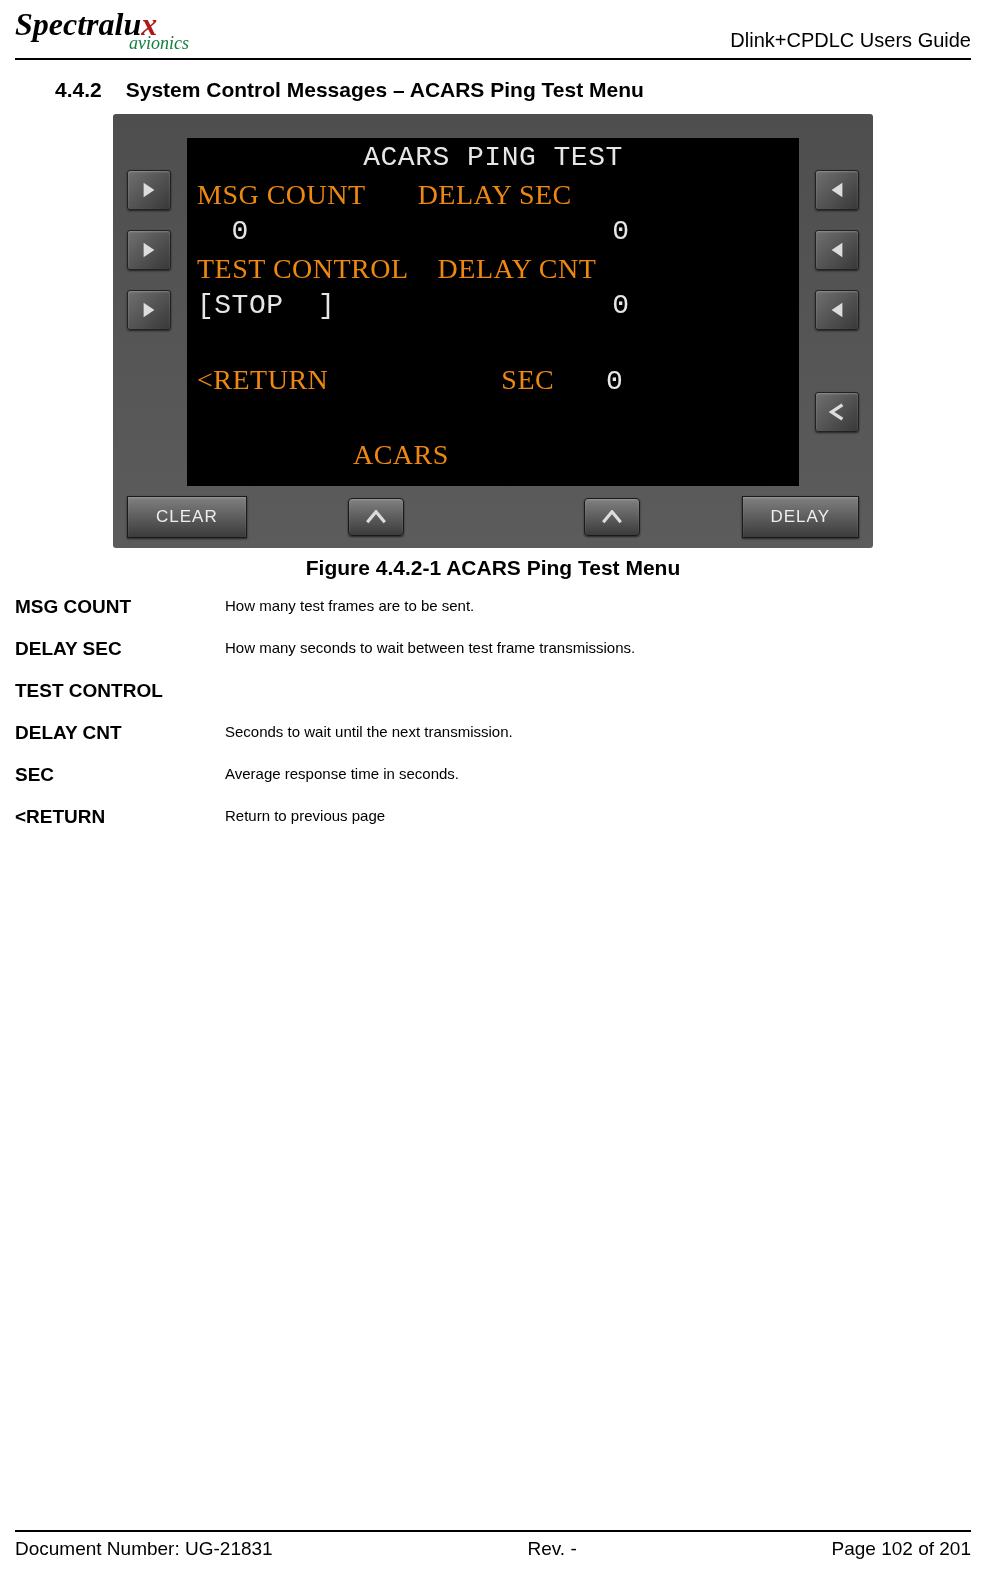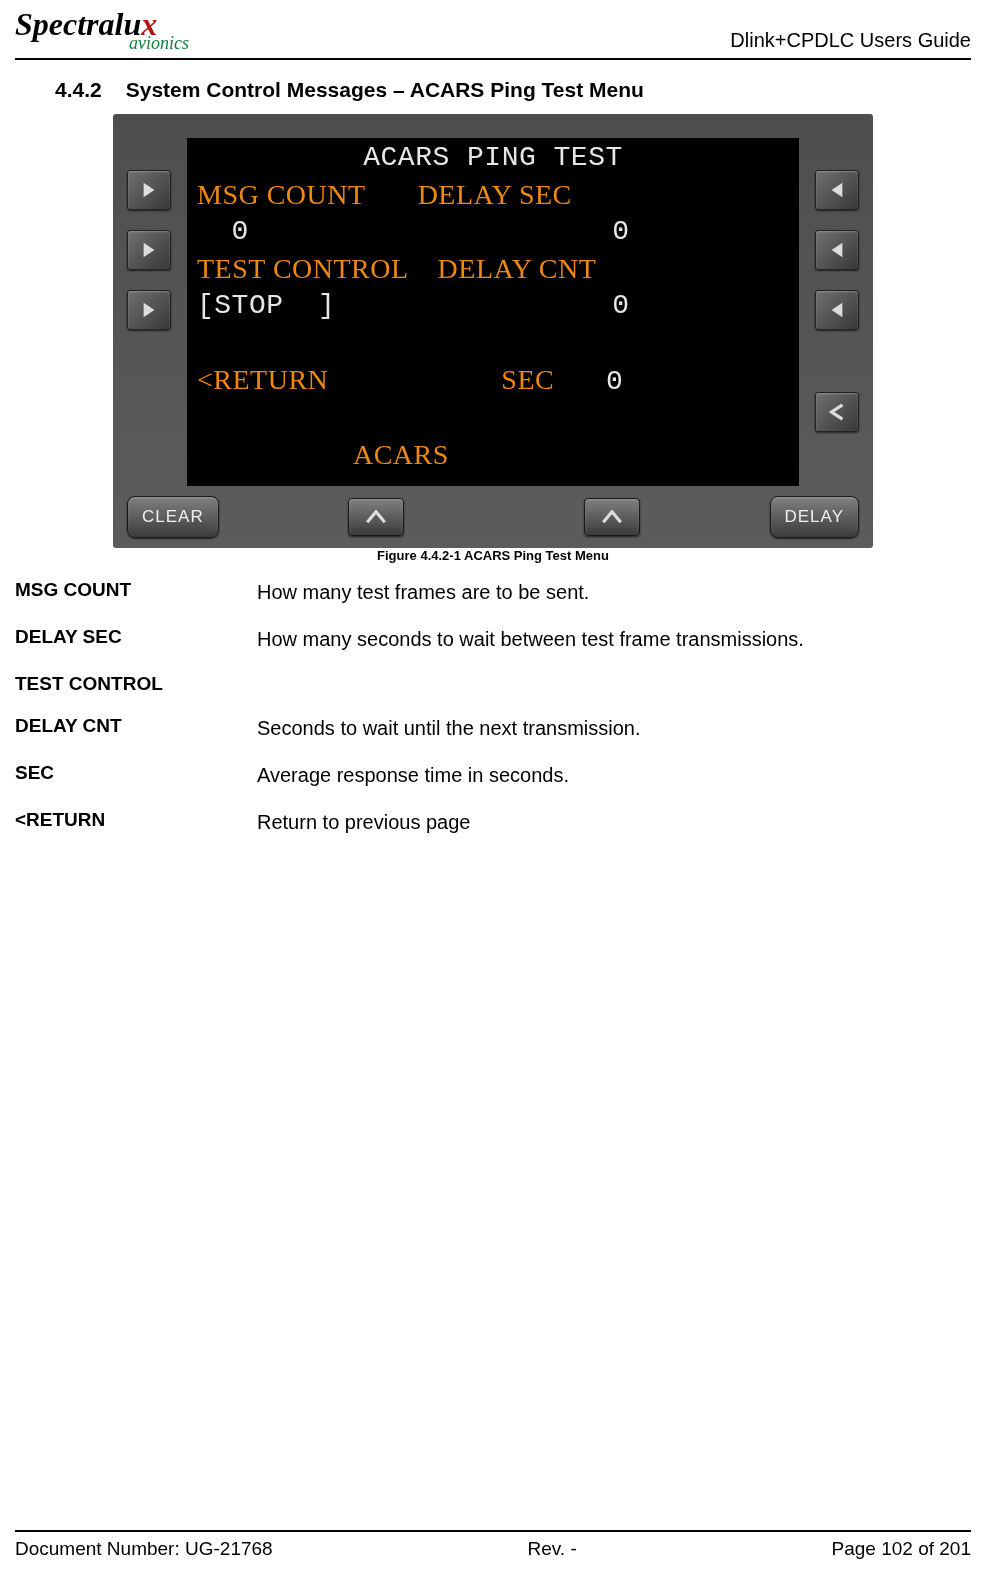--- a/index.html
+++ b/index.html
@@ -116,22 +116,22 @@
     .bottom-row {
       display: flex;
       justify-content: space-between;
       margin-top: 10px;
       align-items: center;
     }
     .clr-btn, .enter-btn {
       background: linear-gradient(#808080,#3b3b3b);
       color: #eee;
       border: 1px solid #1a1a1a;
-      border-radius: 8px;
-      padding: 10px 14px;
+      border-radius: 0;
+      padding: 10px 28px;
       font-size: 17px;
       font-family: Arial, sans-serif;
       letter-spacing: 1px;
       box-shadow: inset 0 1px 2px rgba(255,255,255,0.2), 0 1px 2px rgba(0,0,0,0.6);
     }
     .mid-arrows {
       display: flex;
       gap: 180px;
     }
     .arrow-btn {
@@ -141,41 +141,40 @@
       border: 1px solid #1a1a1a;
       border-radius: 4px;
       display: flex;
       align-items: center;
       justify-content: center;
       box-shadow: inset 0 1px 2px rgba(255,255,255,0.2), 0 1px 2px rgba(0,0,0,0.6);
     }
     .figure-caption {
       text-align: center;
       font-weight: bold;
-      font-size: 13px;
-      margin: 0 0 16px 0;
+      font-size: 21px;
+      margin: 8px 0 16px 0;
     }
     .defs {
       margin: 0 0 0 0;
     }
     .def-row {
       display: flex;
       margin-bottom: 20px;
       align-items: flex-start;
     }
     .def-term {
       font-weight: bold;
       font-size: 19px;
       width: 210px;
       flex-shrink: 0;
     }
     .def-desc {
-      font-size: 20px;
+      font-size: 15px;
       line-height: 1.35;
-      margin-left: 32px;
     }
     .footer {
       position: absolute;
       bottom: 20px;
       left: 15px;
       right: 15px;
       border-top: 2px solid #000;
       padding-top: 6px;
       display: flex;
       justify-content: space-between;
@@ -299,17 +298,17 @@
       <div class="def-term">SEC</div>
       <div class="def-desc">Average response time in seconds.</div>
     </div>
     <div class="def-row">
       <div class="def-term">&lt;RETURN</div>
       <div class="def-desc">Return to previous page</div>
     </div>
   </div>
 
   <div class="footer">
-    <span>Document Number:  UG-21768</span>
+    <span>Document Number:  UG-21831</span>
     <span>Rev. -</span>
     <span>Page 102 of 201</span>
   </div>
 </div>
 
 </body></html>

